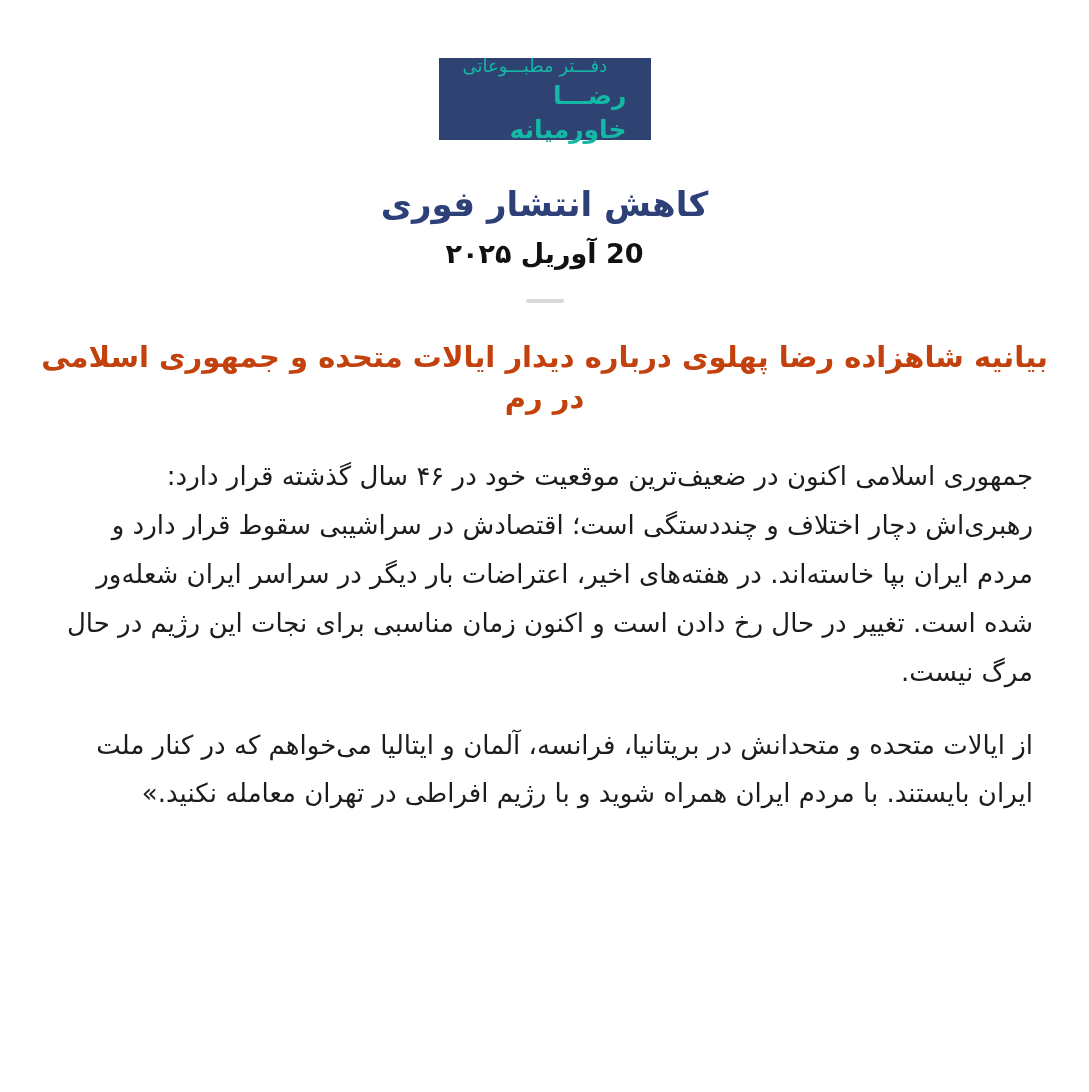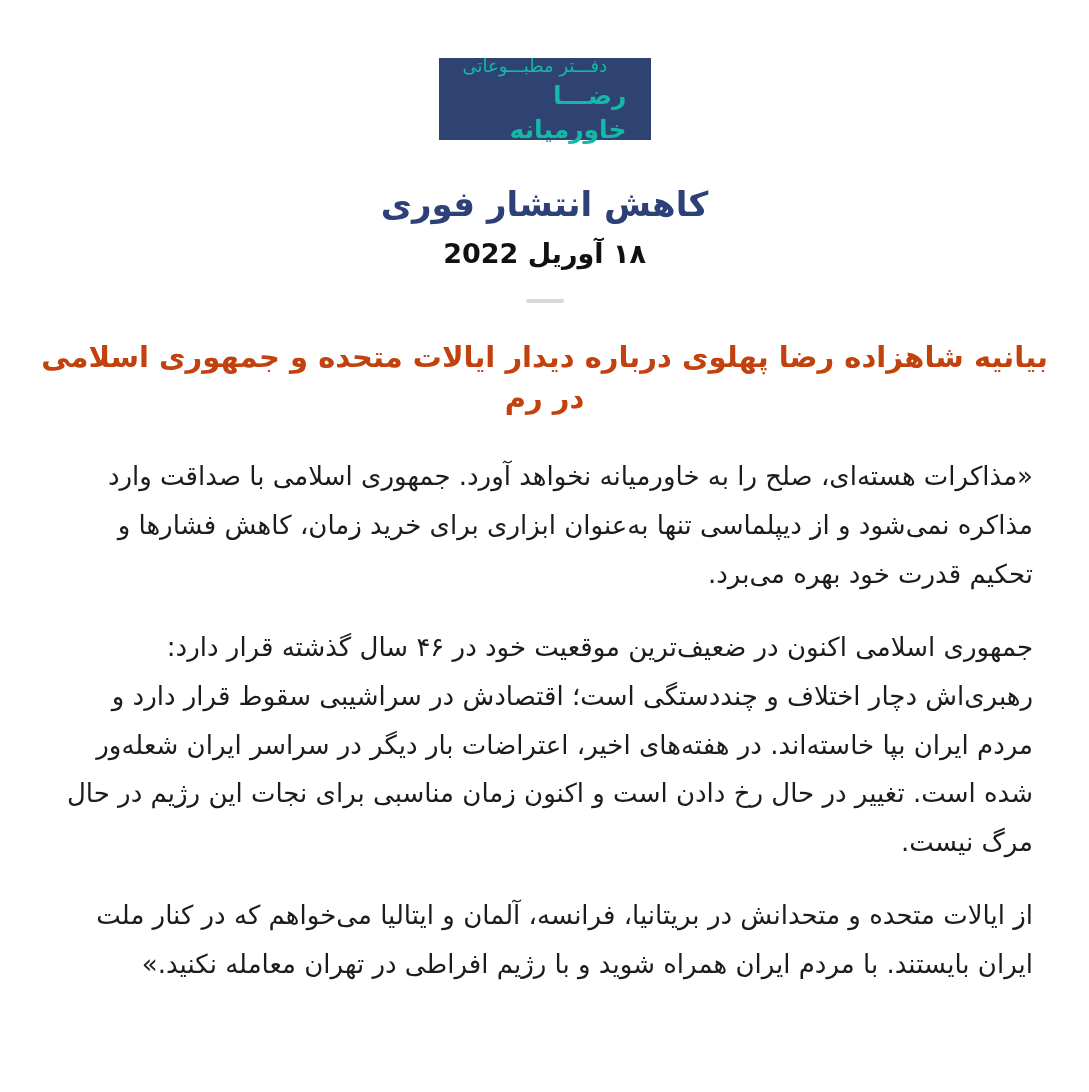--- a/index.html
+++ b/index.html
@@ -94,25 +94,24 @@
 
 <div class="page">
 
   <div class="logo-box">
     <div class="logo-line1">دفـــتر مطبـــوعاتی</div>
     <div class="logo-line2">رضـــا خاورمیانه</div>
   </div>
 
   <div class="release-label">کاهش انتشار فوری</div>
 
-  <div class="release-date">۱۸ آوریل 2022</div>
+  <div class="release-date">20 آوریل ۲۰۲۵</div>
 
   <div class="divider"></div>
 
   <h1 class="headline">بیانیه شاهزاده رضا پهلوی درباره دیدار ایالات متحده و جمهوری اسلامی در رم</h1>
 
   <div class="body-text">
-    <p>«مذاکرات هسته‌ای، صلح را به خاورمیانه نخواهد آورد. جمهوری اسلامی با صداقت وارد مذاکره نمی‌شود و از دیپلماسی تنها به‌عنوان ابزاری برای خرید زمان، کاهش فشارها و تحکیم قدرت خود بهره می‌برد.</p>
     <p>جمهوری اسلامی اکنون در ضعیف‌ترین موقعیت خود در ۴۶ سال گذشته قرار دارد: رهبری‌اش دچار اختلاف و چنددستگی است؛ اقتصادش در سراشیبی سقوط قرار دارد و مردم ایران بپا خاسته‌اند. در هفته‌های اخیر، اعتراضات بار دیگر در سراسر ایران شعله‌ور شده است. تغییر در حال رخ دادن است و اکنون زمان مناسبی برای نجات این رژیم در حال مرگ نیست.</p>
     <p>از ایالات متحده و متحدانش در بریتانیا، فرانسه، آلمان و ایتالیا می‌خواهم که در کنار ملت ایران بایستند. با مردم ایران همراه شوید و با رژیم افراطی در تهران معامله نکنید.»</p>
   </div>
 
 </div>
 
 </body></html>

